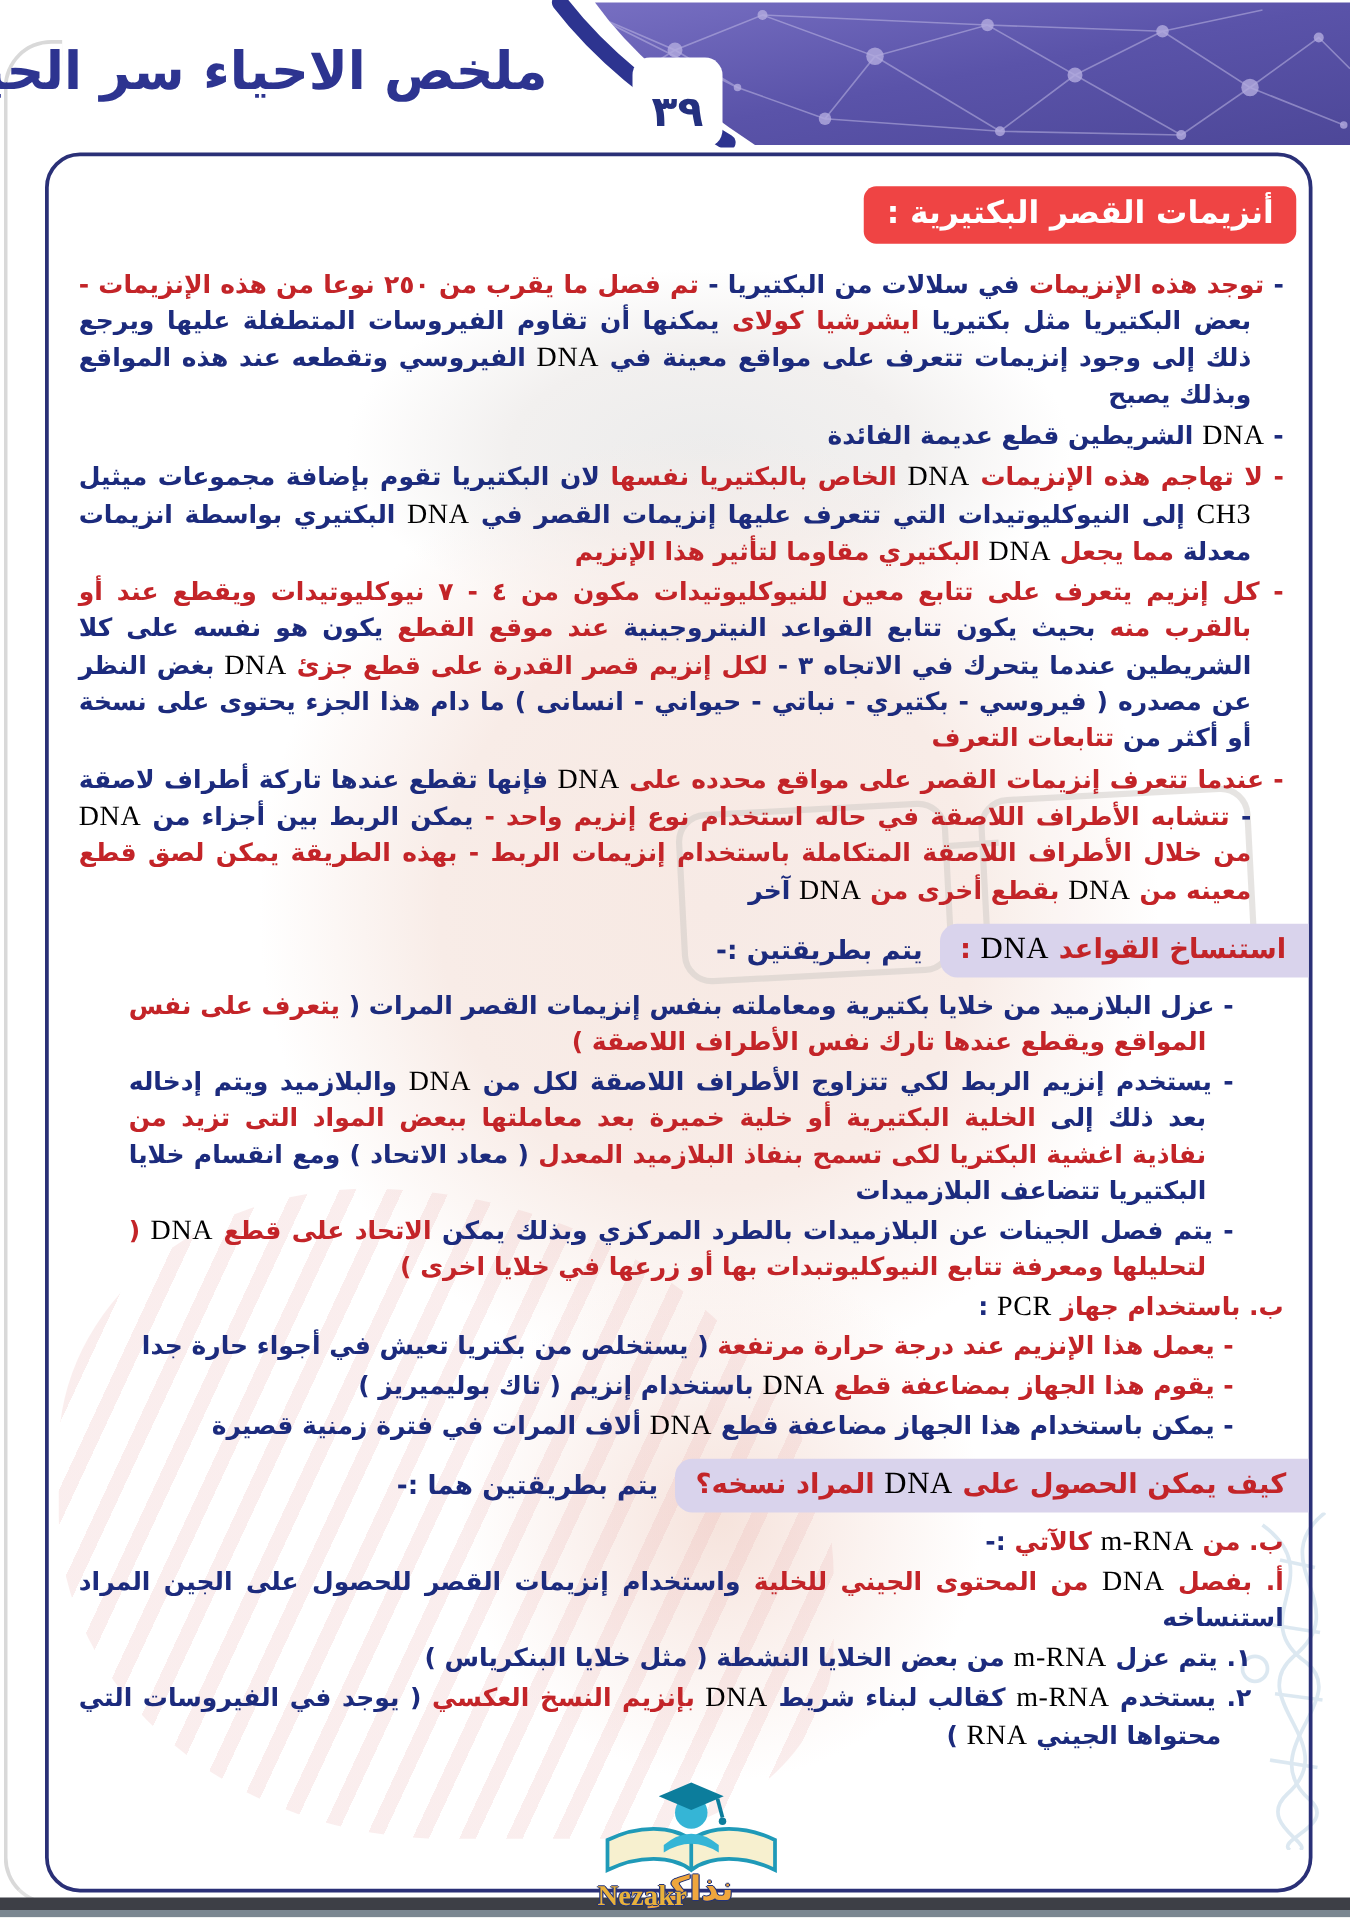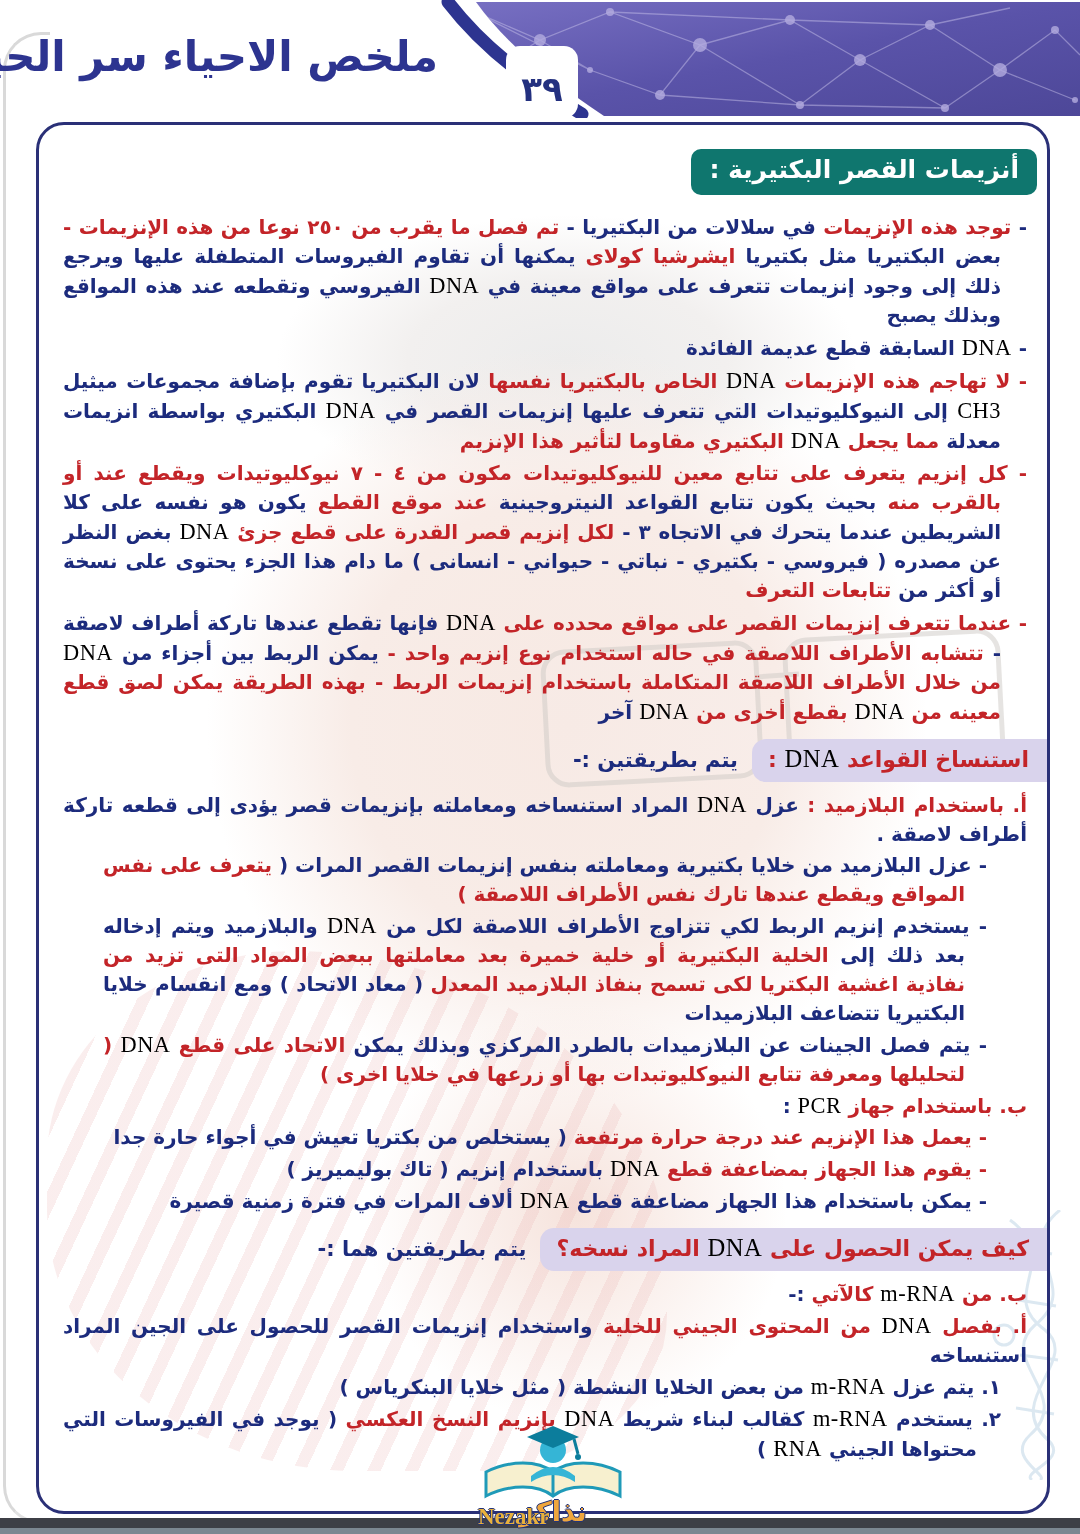--- a/index.html
+++ b/index.html
@@ -13,21 +13,21 @@
              letter-spacing:-1px;white-space:nowrap;}
 
   
   .left-frame{position:absolute;left:3px;top:32px;width:44px;height:1486px;z-index:0;
               border-left:3px solid #c9c9c9;border-top:3px solid #c9c9c9;border-bottom:3px solid #d6d6d6;
               border-top-left-radius:38px;border-bottom-left-radius:38px;opacity:.7;}
 
   
   .content-box{position:absolute;left:36px;top:122px;width:1008px;height:1386px;z-index:2;
                border:3px solid #2a3077;border-radius:28px;background:transparent;overflow:hidden;}
-  .badge{position:absolute;top:24px;right:10px;z-index:3;background:#0f766e;color:#ffffff;
+  .badge{position:absolute;top:24px;right:10px;z-index:3;background:#ef4444;color:#ffffff;
          font-size:25px;font-weight:bold;padding:6px 18px 10px 18px;border-radius:10px;line-height:1.2;}
 
   
   .wm{position:absolute;z-index:0;pointer-events:none;}
   .wm-hair{top:90px;right:190px;width:580px;height:290px;border-radius:50%;
            background:radial-gradient(closest-side,#ececec 0%,#f2f0ef 55%,rgba(242,240,239,0) 100%);}
   .wm-face{top:220px;right:120px;width:720px;height:760px;border-radius:50%;
            background:radial-gradient(closest-side,#f7e9e3 0%,#f8ece7 60%,rgba(248,236,231,0) 100%);}
   .wm-neck{top:880px;right:260px;width:420px;height:420px;border-radius:50%;
            background:radial-gradient(closest-side,#f6e3dc 0%,rgba(246,227,220,0) 100%);}
@@ -134,31 +134,30 @@
       <div class="lens l1"></div>
         <div class="lens l2"></div>
         <div class="bridge"></div>
     </div>
 
     <div class="badge">أنزيمات القصر البكتيرية :</div>
 
     <div class="content">
 
       <p class="para"><span class="seg-b">- </span><span class="seg-r">توجد هذه الإنزيمات </span><span class="seg-b">في سلالات من البكتيريا - </span><span class="seg-r">تم فصل ما يقرب من ٢٥٠ نوعا من هذه الإنزيمات - </span><span class="seg-b">بعض البكتيريا مثل بكتيريا </span><span class="seg-r">ايشرشيا كولاى </span><span class="seg-b">يمكنها أن تقاوم الفيروسات المتطفلة عليها ويرجع ذلك إلى وجود إنزيمات تتعرف على مواقع معينة في </span><span class="seg-l">DNA</span><span class="seg-b"> الفيروسي وتقطعه عند هذه المواقع وبذلك يصبح</span></p>
-      <p class="para"><span class="seg-b">- </span><span class="seg-l">DNA</span><span class="seg-b"> السابقة قطع عديمة الفائدة</span></p>
+      <p class="para"><span class="seg-b">- </span><span class="seg-l">DNA</span><span class="seg-b"> الشريطين قطع عديمة الفائدة</span></p>
       <p class="para"><span class="seg-r">- </span><span class="seg-r">لا تهاجم هذه الإنزيمات </span><span class="seg-l">DNA</span><span class="seg-r"> الخاص بالبكتيريا نفسها </span><span class="seg-b">لان البكتيريا تقوم بإضافة مجموعات ميثيل </span><span class="seg-l">CH3</span><span class="seg-b"> إلى النيوكليوتيدات التي تتعرف عليها إنزيمات القصر في </span><span class="seg-l">DNA</span><span class="seg-b"> البكتيري بواسطة انزيمات معدلة </span><span class="seg-r">مما يجعل </span><span class="seg-l">DNA</span><span class="seg-r"> البكتيري مقاوما لتأثير هذا الإنزيم</span></p>
       <p class="para"><span class="seg-r">- كل إنزيم يتعرف على تتابع معين للنيوكليوتيدات مكون من ٤ - ٧ نيوكليوتيدات ويقطع عند أو بالقرب منه </span><span class="seg-b">بحيث يكون تتابع القواعد النيتروجينية </span><span class="seg-r">عند موقع القطع </span><span class="seg-b">يكون هو نفسه على كلا الشريطين عندما يتحرك في الاتجاه ٣ - </span><span class="seg-r">لكل إنزيم قصر القدرة على قطع جزئ </span><span class="seg-l">DNA</span><span class="seg-b"> بغض النظر عن مصدره ( فيروسي - بكتيري - نباتي - حيواني - انسانى )   ما دام هذا الجزء يحتوى على نسخة أو أكثر من </span><span class="seg-r">تتابعات التعرف</span></p>
       <p class="para"><span class="seg-r">- عندما تتعرف إنزيمات القصر على مواقع محدده على </span><span class="seg-l">DNA</span><span class="seg-b"> فإنها تقطع عندها تاركة أطراف لاصقة - </span><span class="seg-r">تتشابه الأطراف اللاصقة في حاله استخدام نوع إنزيم واحد - </span><span class="seg-b">يمكن الربط بين أجزاء من </span><span class="seg-l">DNA</span><span class="seg-b"> </span><span class="seg-r">من خلال الأطراف اللاصقة المتكاملة باستخدام إنزيمات الربط - بهذه الطريقة يمكن لصق قطع معينه من </span><span class="seg-l">DNA</span><span class="seg-r"> بقطع أخرى من </span><span class="seg-l">DNA</span><span class="seg-b"> آخر</span></p>
 
       <div class="hrow">
         <span class="hl"><span class="seg-r">استنساخ القواعد </span><span class="seg-l">DNA</span><span class="seg-r">‏ :</span></span>
         <span class="h-after">يتم بطريقتين :-</span>
       </div>
 
-      <p class="item"><span class="seg-r">أ. باستخدام البلازميد : </span><span class="seg-b">عزل </span><span class="seg-l">DNA</span><span class="seg-b"> المراد استنساخه ومعاملته بإنزيمات قصر يؤدى إلى قطعه تاركة أطراف لاصقة .</span></p>
       <p class="sub"><span class="seg-b">- عزل البلازميد من خلايا بكتيرية ومعاملته بنفس إنزيمات القصر المرات ( </span><span class="seg-r">يتعرف على نفس المواقع ويقطع عندها تارك نفس الأطراف اللاصقة )</span></p>
       <p class="sub"><span class="seg-b">- يستخدم إنزيم الربط لكي تتزاوج الأطراف اللاصقة لكل من </span><span class="seg-l">DNA</span><span class="seg-b"> والبلازميد ويتم إدخاله بعد ذلك إلى </span><span class="seg-r">الخلية البكتيرية أو خلية خميرة بعد معاملتها ببعض المواد التى تزيد من نفاذية اغشية البكتريا لكى تسمح بنفاذ البلازميد المعدل </span><span class="seg-b">( معاد الاتحاد ) ومع انقسام خلايا البكتيريا تتضاعف البلازميدات</span></p>
       <p class="sub"><span class="seg-b">- يتم فصل الجينات عن البلازميدات بالطرد المركزي وبذلك يمكن </span><span class="seg-r">الاتحاد على قطع </span><span class="seg-l">DNA</span><span class="seg-r">‏ ( لتحليلها ومعرفة تتابع النيوكليوتبدات بها أو زرعها في خلايا اخرى )</span></p>
 
       <p class="item"><span class="seg-r">ب. باستخدام جهاز </span><span class="seg-l">PCR</span><span class="seg-b">‏ :</span></p>
       <p class="sub"><span class="seg-r">- يعمل هذا الإنزيم عند درجة حرارة مرتفعة </span><span class="seg-b">( يستخلص من بكتريا تعيش في أجواء حارة جدا</span></p>
       <p class="sub"><span class="seg-r">- يقوم هذا الجهاز بمضاعفة قطع </span><span class="seg-l">DNA</span><span class="seg-b"> باستخدام إنزيم ( تاك بوليميريز )</span></p>
       <p class="sub"><span class="seg-b">- يمكن باستخدام هذا الجهاز مضاعفة قطع </span><span class="seg-l">DNA</span><span class="seg-b"> ألاف المرات في فترة زمنية قصيرة</span></p>
 
       <div class="hrow">

